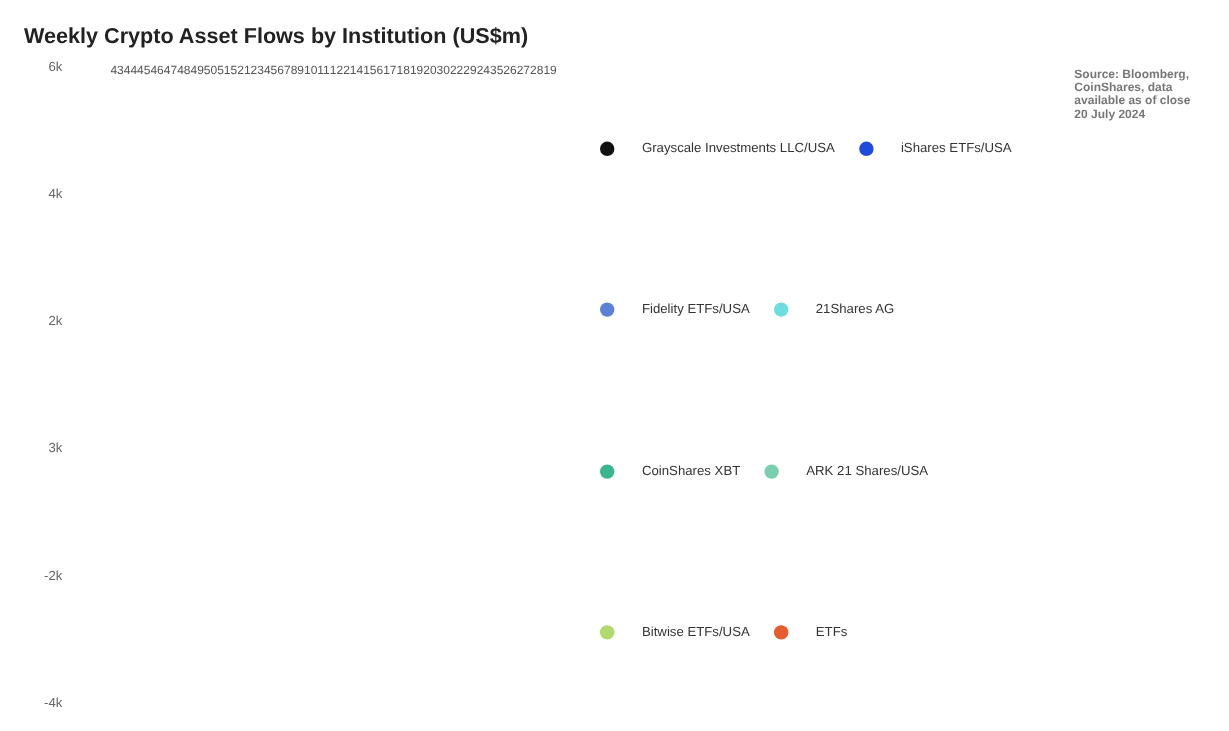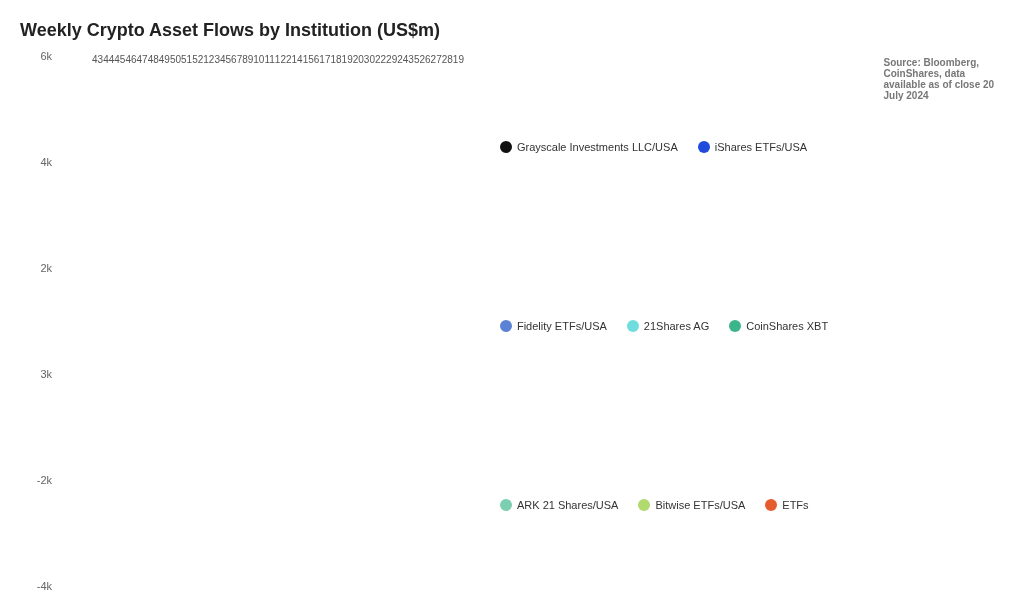--- a/index.html
+++ b/index.html
@@ -93,21 +93,21 @@
       flex-wrap: wrap;
       gap: 4px 20px;
       margin-top: 8px;
       margin-left: 36px;
       font-size: 11px;
       color: #333;
     }
     .legend-item {
       display: flex;
       align-items: center;
-      gap: 5px;
+      gap: 23px;
     }
     .legend-dot {
       width: 12px;
       height: 12px;
       border-radius: 50%;
       flex-shrink: 0;
     }
     .source-text {
       font-size: 10px;
       color: #777;

